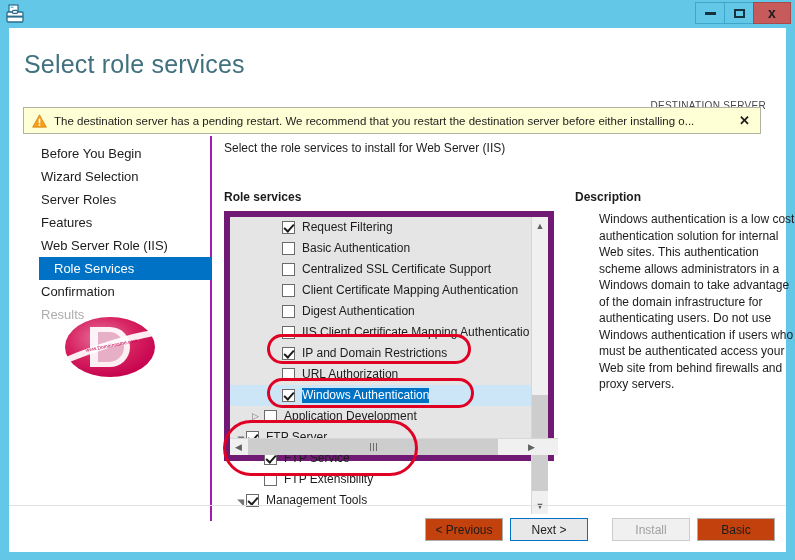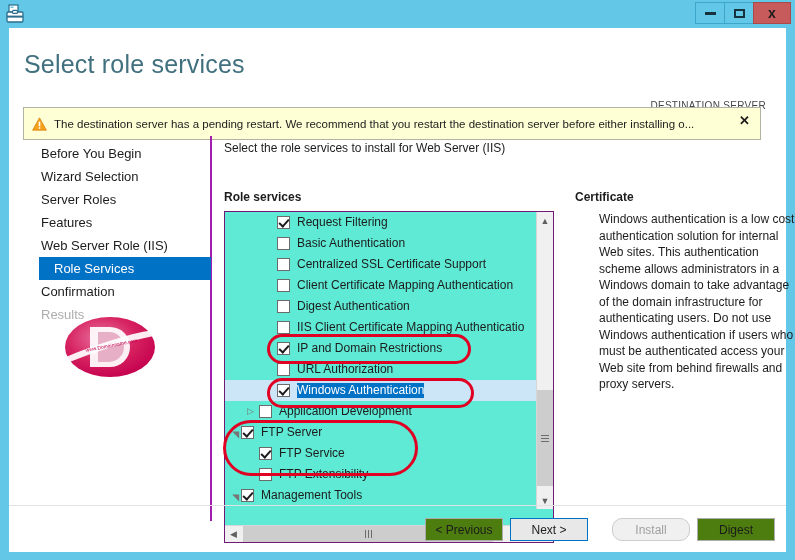--- a/index.html
+++ b/index.html
@@ -127,21 +127,21 @@
     margin-top: 37px;
   }
   .dest-server .name {
     font-size: 11px;
   }
 
   
   .warning-bar {
     position: absolute;
     left: 14px; top: 79px;
-    width: 738px; height: 33px;
+    width: 738px; height: 27px;
     background: #ffffd5;
     border: 1px solid #b3b3a3;
     box-sizing: border-box;
     display: flex;
     align-items: center;
   }
   .warn-icon {
     margin-left: 8px;
     width: 15px; height: 14px;
     flex: none;
@@ -217,23 +217,23 @@
     color: #1c1c1c;
     top: 54px;
   }
   .col-label.left { left: 11px; }
   .col-label.right { left: 362px; }
 
   
   .listbox {
     position: absolute;
     left: 11px; top: 75px;
-    width: 330px; height: 332px;
-    border: 1px solid #701a75;
-    background: #5eead4;
+    width: 330px; height: 250px;
+    border: 6px solid #701a75;
+    background: #e5e5e5;
     box-sizing: border-box;
   }
   .list-inner {
     position: absolute;
     left: 0; top: 0;
     width: 311px; height: 297px;
     overflow: hidden;
   }
   .row {
     height: 21px;
@@ -385,42 +385,42 @@
   .footer {
     position: absolute;
     left: 0; bottom: 0;
     width: 777px; height: 46px;
     border-top: 1px solid #e2e2e2;
   }
   .btn {
     position: absolute;
     top: 12px;
     width: 78px; height: 23px;
-    background: #4d7c0f;
+    background: #c2410c;
     border: 1px solid #adadad;
     font-size: 12px;
     color: #1c1c1c;
     font-family: "Liberation Sans", sans-serif;
     box-sizing: border-box;
     cursor: pointer;
     padding: 0;
   }
   .btn.focus {
     border: 1px solid #0072c6;
     background: #e8e8e8;
   }
   .btn.disabled {
     color: #a0a0a0;
     background: #f0f0f0;
     border-color: #cccccc;
     cursor: default;
   }
   .btn.prev { left: 416px; }
   .btn.next { left: 501px; }
-  .btn.install { left: 603px; border-radius: 10px; }
+  .btn.install { left: 603px; }
   .btn.cancel { left: 688px; }
 </style>
 </head>
 <body>
 
 <div class="window">
 
   <div class="titlebar">
     <div class="titlebar-icon">
       <svg width="22" height="22" viewBox="0 0 22 22">
@@ -492,21 +492,21 @@
           <path d="M34 16 h11 a15 15 0 0 1 0 30 h-11 z" fill="#e3a3bd" opacity="0.85"></path>
           <path d="M2 41 C 28 30 62 18 90 14 L 90 20 C 62 25 28 37 3 47 Z" fill="#ffffff" opacity="0.92"></path>
           <text x="22" y="36" font-family="'Liberation Sans',sans-serif" font-size="5" fill="#c4004e" transform="rotate(-11 22 36)">www.Domainname.com</text>
         </svg>
       </div>
     </div>
 
     <div class="main">
       <div class="subhead">Select the role services to install for Web Server (IIS)</div>
       <div class="col-label left">Role services</div>
-      <div class="col-label right">Certificate</div>
+      <div class="col-label right">Description</div>
 
       <div class="listbox">
         <div class="list-inner" id="role-list">
             <div class="row indent-2">
               <span class="tri"></span>
               <span class="cb checked"></span>
               <span class="row-label">Request Filtering</span>
             </div>
             <div class="row indent-2">
               <span class="tri"></span>
@@ -597,17 +597,17 @@
     </div>
 
     <div class="annot" style="left:258px; top:306px; width:198px; height:24px;"></div>
     <div class="annot" style="left:258px; top:350px; width:201px; height:24px;"></div>
     <div class="annot" style="left:214px; top:392px; width:189px; height:50px; border-radius:28px;"></div>
 
     <div class="footer">
       <button class="btn prev">&lt; Previous</button>
       <button class="btn next focus">Next &gt;</button>
       <button class="btn install disabled">Install</button>
-      <button class="btn cancel">Digest</button>
+      <button class="btn cancel">Basic</button>
     </div>
 
   </div>
 </div>
 
 </body></html>

